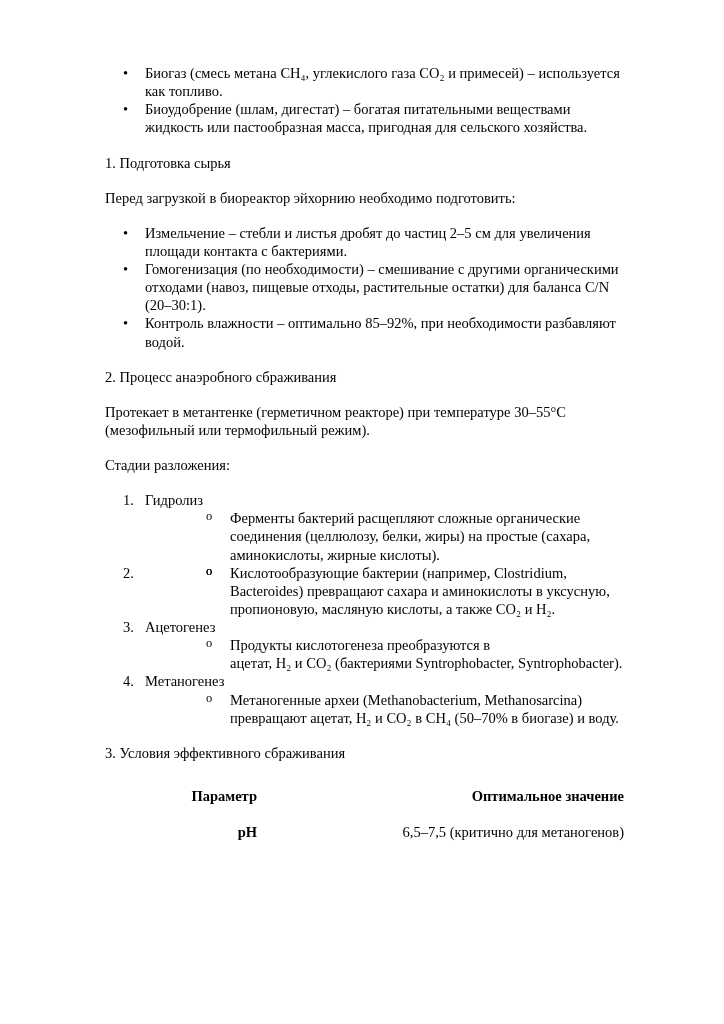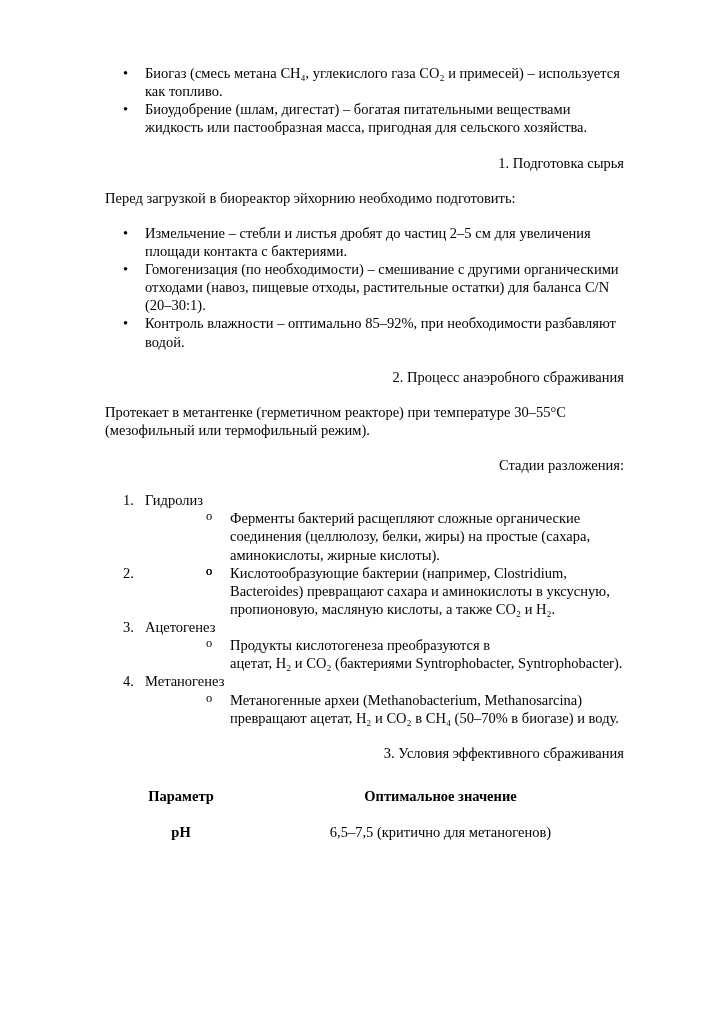--- a/index.html
+++ b/index.html
@@ -12,32 +12,32 @@
     color: #000000;
     font-family: "Liberation Serif", "DejaVu Serif", serif;
     font-size: 14.5px;
     line-height: 1.25;
     padding: 64px 100px 40px 105px;
     overflow: hidden;
   }
   .b { font-weight: normal; }
   .i { }
   .block { margin-bottom: 17px; }
-  .heading { margin-bottom: 17px; text-align: right; }
+  .heading { margin-bottom: 17px; }
   ul.blist, ol.nlist { list-style: none; margin-bottom: 17px; }
   .li { position: relative; padding-left: 40px; }
   .li > .marker { position: absolute; left: 18px; top: 0; }
   .sub-li { position: relative; padding-left: 85px; }
   .sub-li > .marker { position: absolute; left: 61px; top: 0; font-size: 12.5px; }
   .num-li { position: relative; padding-left: 40px; }
   .num-li > .marker { position: absolute; left: 18px; top: 0; }
   ul.sublist { list-style: none; }
   table.params-table { width: 100%; border-collapse: collapse; margin-top: 13px; }
   table.params-table th, table.params-table td {
-    text-align: center; vertical-align: top; font-weight: normal;
+    text-align: right; vertical-align: top; font-weight: normal;
     padding: 8px 0 10px 0;
   }
   table.params-table th { font-weight: bold; }
   table.params-table td.param { font-weight: bold; }
   table.params-table .col-param { width: 152px; }
 </style>
 </head>
 <body>
 
 <div class="page">

